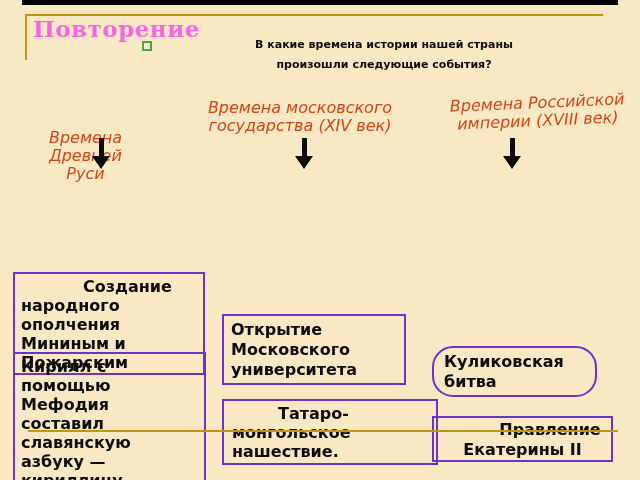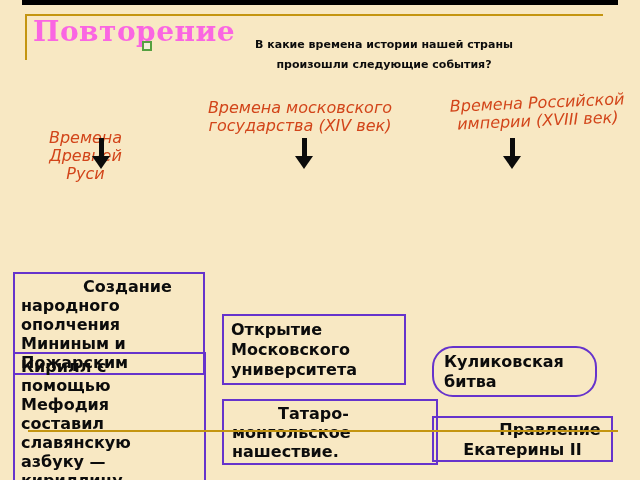--- a/index.html
+++ b/index.html
@@ -31,21 +31,21 @@
   .gold-bottom-line {
     position: absolute; left: 28px; top: 430px; width: 590px; height: 2px;
     background: #c49511;
     z-index: 10;
   }
   
   .slide-title {
     position: absolute; left: 33px; top: 15px;
     margin: 0;
     font-family: "DejaVu Serif", "Liberation Serif", serif;
-    font-size: 28px; font-weight: bold;
+    font-size: 23px; font-weight: bold;
     color: #fa66e2;
     letter-spacing: 0.5px;
     white-space: nowrap;
   }
   
   .question-wrap {
     position: absolute; left: 138px; top: 35px; width: 472px;
   }
   .question-bullet {
     position: absolute; left: 4px; top: 6px;

